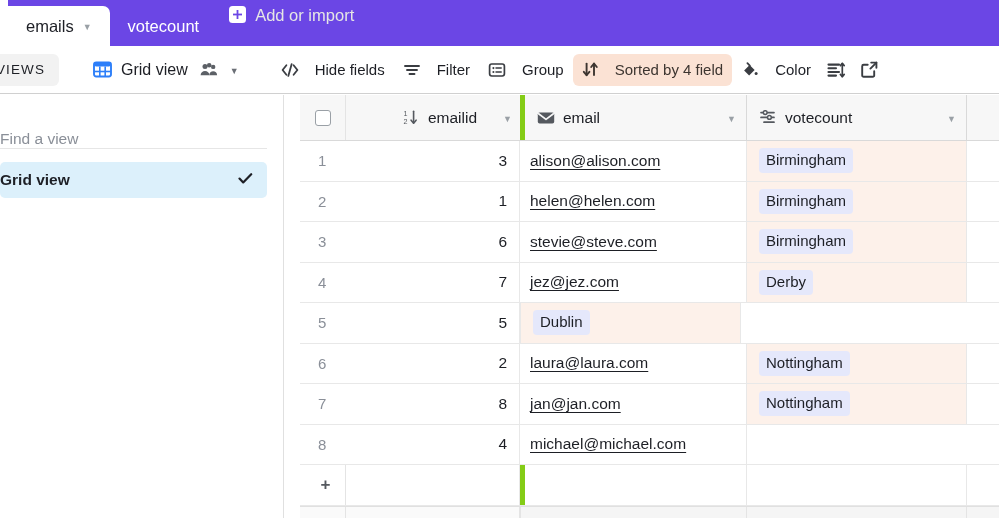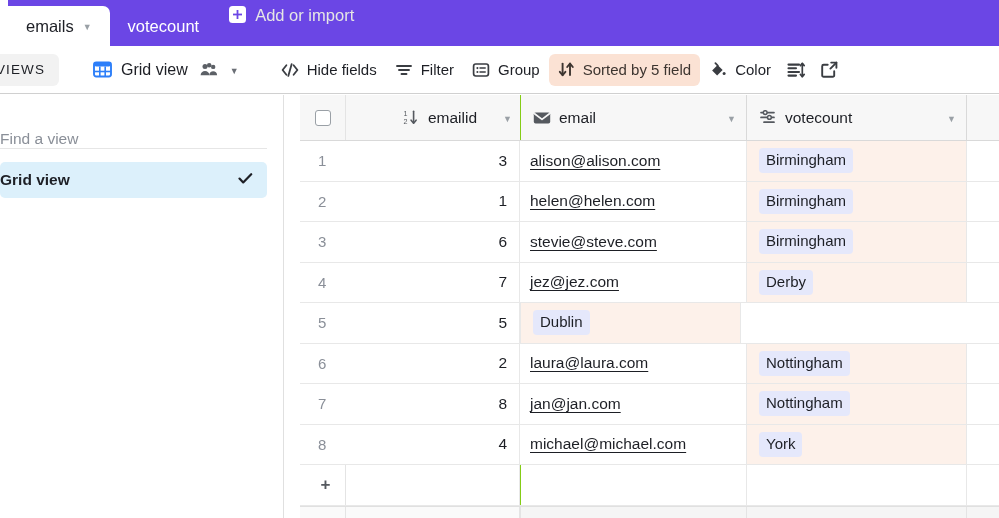--- a/index.html
+++ b/index.html
@@ -86,21 +86,21 @@
     letter-spacing: 1.1px;
     color: #1d1f25;
     cursor: pointer;
     white-space: nowrap;
   }
   .tb-sep { width: 24px; }
   .tb-item {
     height: 32px;
     border-radius: 6px;
     display: flex; align-items: center;
-    gap: 8px;
+    gap: 16px;
     padding: 0 9px;
     font-size: 15px;
     color: #1d1f25;
     cursor: pointer;
     white-space: nowrap;
   }
   .tb-item.gridview { font-weight: 400; font-size: 16px; gap: 9px; padding-left: 10px; }
   .tb-item.sorted {
     background: #fbe2d4;
     color: #3d3530;
@@ -152,21 +152,21 @@
   }
   .ghead {
     display: flex;
     height: 46px;
     background: #f7f7f7;
     border-bottom: 1px solid #d9d9d9;
   }
   .c-check { width: 46px; flex: none; display:flex; align-items:center; justify-content:center;
              border-right: 1px solid #e4e4e4; }
   .c-id    { width: 174px; flex: none; }
-  .c-email { width: 226px; flex: none; border-left: 1px solid #84cc16; }
+  .c-email { width: 226px; flex: none; border-left: 5px solid #84cc16; }
   .c-vote  { width: 220px; flex: none; border-left: 1px solid #d9d9d9; }
   .c-tail  { flex: 1 1 auto; border-left: 1px solid #d9d9d9; }
 
   .ghead .hcell {
     display: flex; align-items: center;
     height: 100%;
     padding: 0 10px 0 12px;
     font-size: 15.5px;
     color: #1d1f25;
     cursor: pointer;
@@ -349,21 +349,21 @@
 
   <div class="tb-item sorted">
     <span class="tb-icon">
       <svg width="17" height="17" viewBox="0 0 17 17" aria-hidden="true">
         <line x1="4.6" y1="2.6" x2="4.6" y2="14" stroke="#3d3530" stroke-width="1.9" stroke-linecap="round"></line>
         <path d="M1.8 10.8 L4.6 14.2 L7.4 10.8" fill="none" stroke="#3d3530" stroke-width="1.9" stroke-linecap="round" stroke-linejoin="round"></path>
         <line x1="12.0" y1="14" x2="12.0" y2="2.6" stroke="#3d3530" stroke-width="1.9" stroke-linecap="round"></line>
         <path d="M9.2 6.0 L12.0 2.5 L14.8 6.0" fill="none" stroke="#3d3530" stroke-width="1.9" stroke-linecap="round" stroke-linejoin="round"></path>
       </svg>
     </span>
-    <span>Sorted by 5 field</span>
+    <span>Sorted by 4 field</span>
   </div>
 
   <div class="tb-item">
     <span class="tb-icon">
       <svg width="18" height="18" viewBox="0 0 18 18" aria-hidden="true">
         <path d="M3.1 9.6 L8.6 4.1 L13.6 9.1 L8.1 14.6 Z" fill="#3a3d42"></path>
         <line x1="6.4" y1="2.2" x2="8.8" y2="4.6" stroke="#3a3d42" stroke-width="1.8" stroke-linecap="round"></line>
         <circle cx="15.1" cy="12.6" r="1.5" fill="#3a3d42"></circle>
       </svg>
     </span>
@@ -597,25 +597,20 @@
           <span class="cell">8</span>
         </div>
         <div class="c-id">
           <span class="cell">4</span>
         </div>
         <div class="c-email">
           <span class="cell">
             <span class="emaillink">michael@michael.com</span>
           </span>
         </div>
-        <div class="c-vote">
-          <span class="cell">
-            <span class="badge">York</span>
-          </span>
-        </div>
         <div class="c-tail"></div>
       </div>
     </div>
 
   <div class="addrow">
     <div class="c-check">
       <span class="cell">+</span>
     </div>
     <div class="c-id"></div>
     <div class="c-email"></div>

